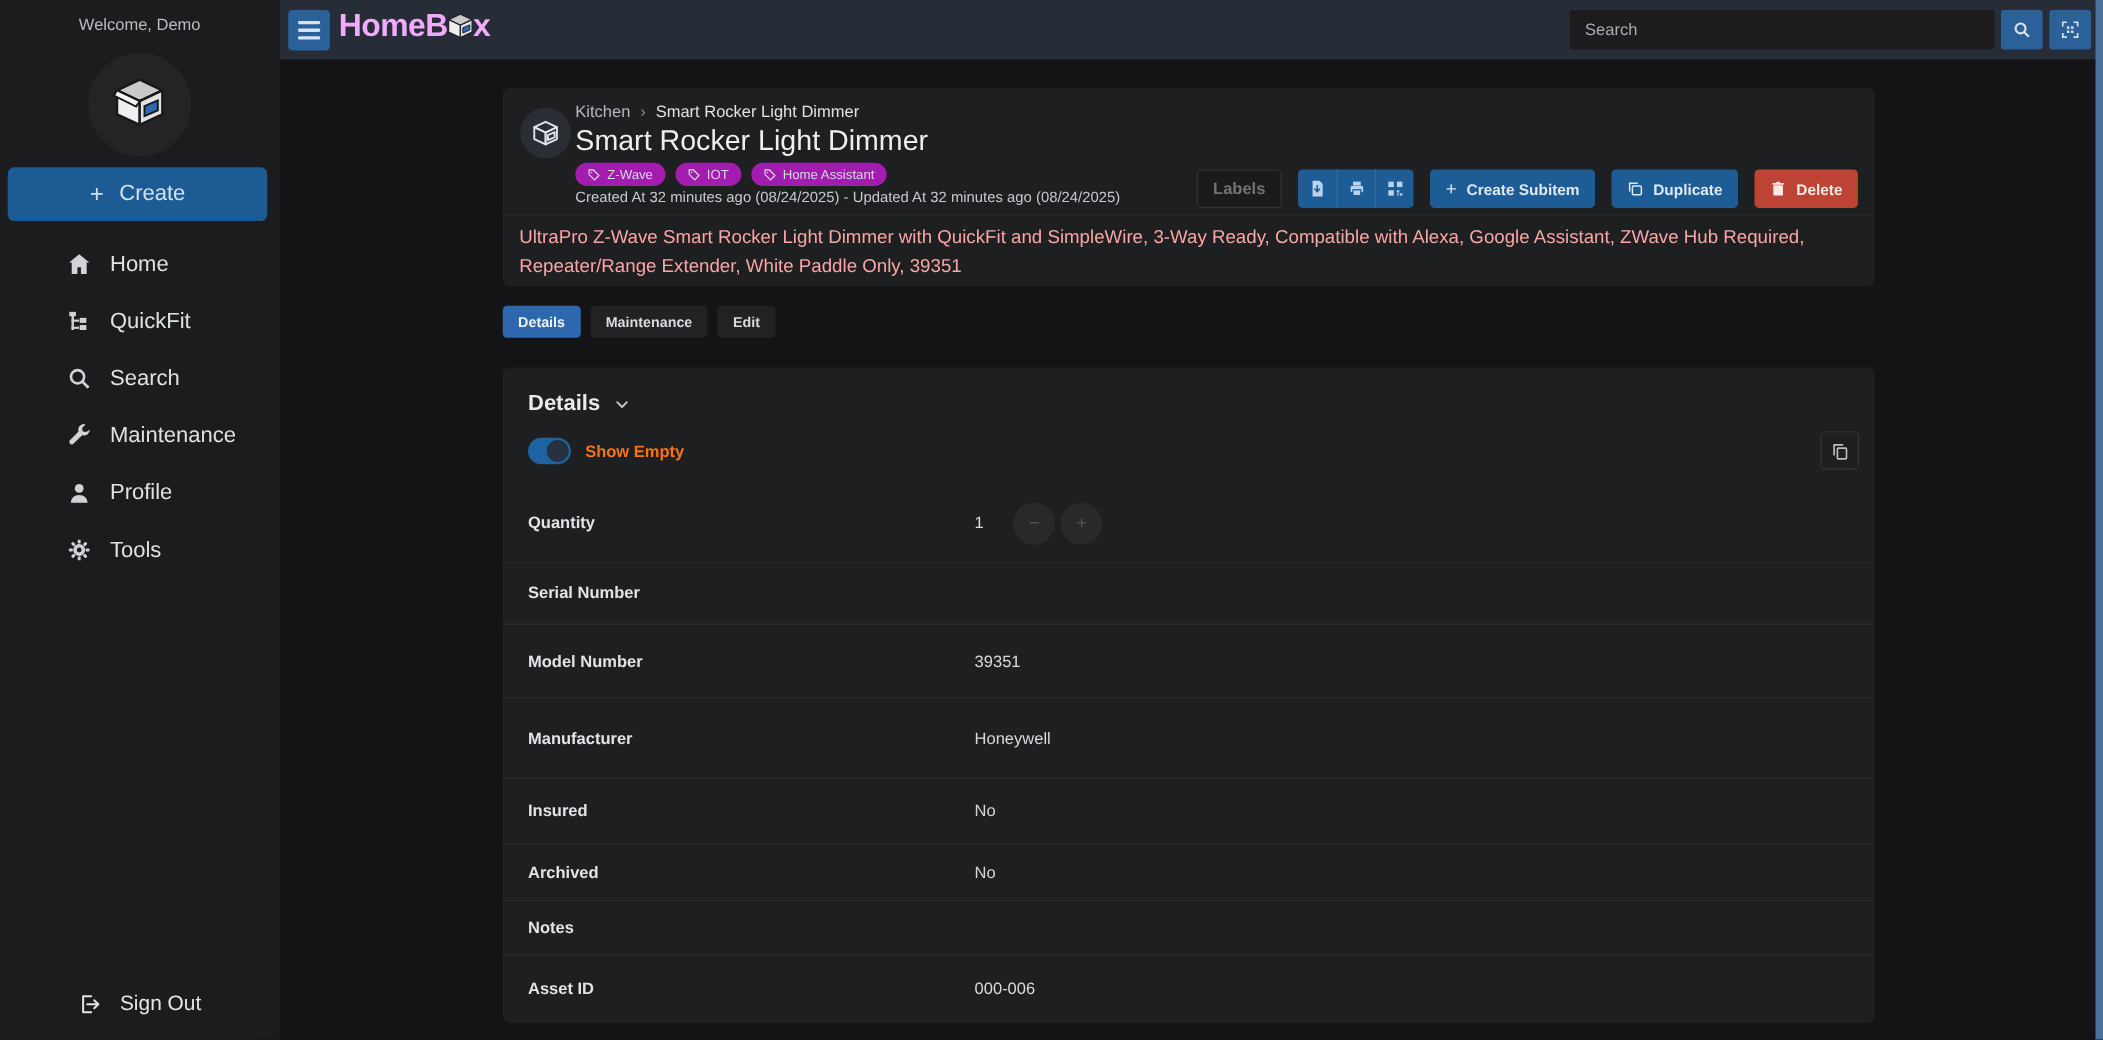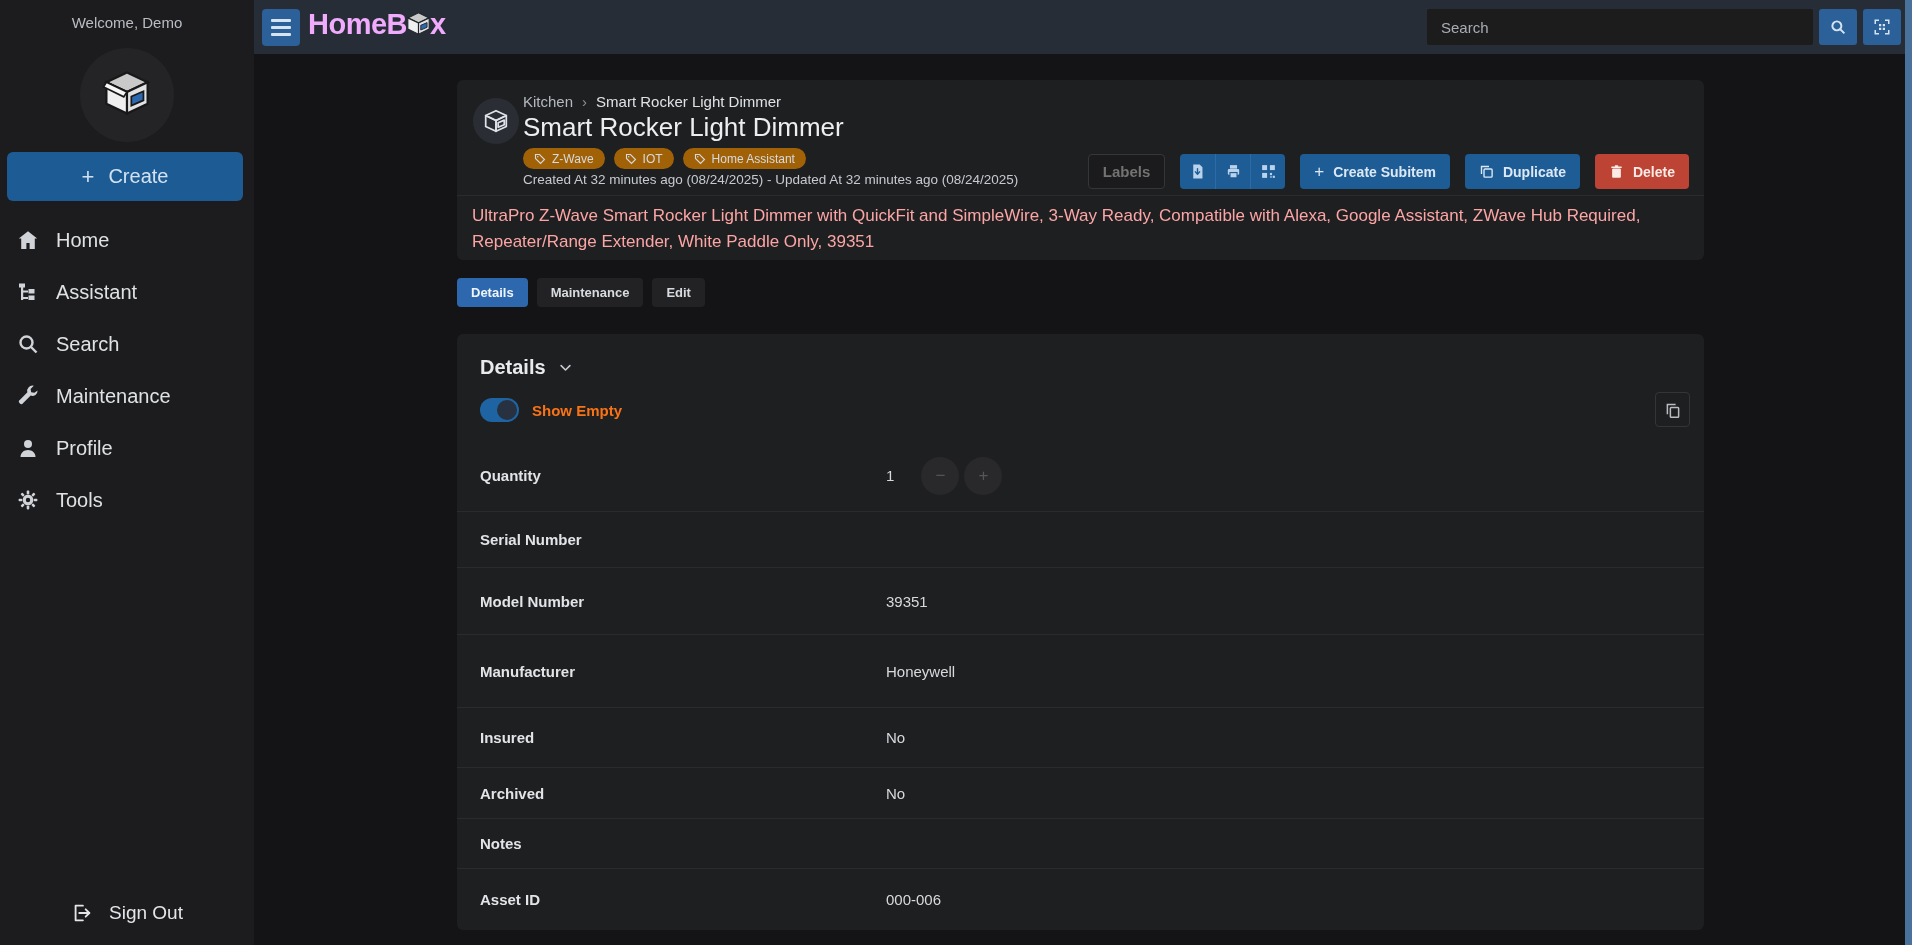--- a/index.html
+++ b/index.html
@@ -11,21 +11,21 @@
     background:#1c1c1e; z-index:5; }
   .welcome { position:absolute; top:14px; width:100%; text-align:center;
     color:#b9bdc3; font-size:15px; }
   .logo-circle { position:absolute; left:80px; top:48px; width:94px; height:94px;
     border-radius:50%; background:#242427; display:flex; align-items:center; justify-content:center; }
   .create-btn { position:absolute; left:7px; top:152px; width:236px; height:49px;
     background:#1d5b94; border:none; border-radius:6px; color:#d3e2f3; font-size:20px;
     display:flex; align-items:center; justify-content:center; gap:14px; cursor:pointer;
     font-family:inherit; }
   .create-plus { font-size:22px; color:#cfe0f0; }
-  .nav { position:absolute; left:0; top:214px; width:100%; }
+  .nav { position:absolute; left:0; top:214px; width:100%;padding-left:44px; }
   .nav-item { height:52px; display:flex; align-items:center; gap:16px; padding-left:16px;
     color:#dfe2e5; font-size:20px; cursor:pointer; }
   .nav-item svg { width:24px; height:24px; flex:0 0 24px; }
   .signout { position:absolute; left:0; bottom:12px; width:100%; height:40px;
     display:flex; align-items:center; justify-content:center; gap:16px;
     color:#e3e5e8; font-size:19px; cursor:pointer; }
 
   
   .topbar { position:absolute; left:254px; top:0; width:1658px; height:54px;
     background:#272d37; z-index:4; }
@@ -55,21 +55,21 @@
     background:#1e1f21; border-radius:6px; z-index:1; }
   .avatar { position:absolute; left:16px; top:18px; width:46px; height:46px; border-radius:50%;
     background:#2a2e34; display:flex; align-items:center; justify-content:center; }
   .breadcrumb { position:absolute; left:66px; top:13px; font-size:15px; color:#dfe2e6;
     display:flex; gap:9px; align-items:center; }
   .breadcrumb .bc-parent { color:#b4b9bf; cursor:pointer; }
   .breadcrumb .bc-sep { color:#8b9097; }
   .item-title { position:absolute; left:66px; top:32px; font-size:26px; font-weight:500;
     color:#eceef0; }
   .tags { position:absolute; left:66px; top:68px; display:flex; gap:9px; }
-  .tag-pill { background:#a16207; color:#d6dae0; font-size:12px; border-radius:11px;
+  .tag-pill { background:#a21caf; color:#d6dae0; font-size:12px; border-radius:11px;
     height:21px; display:flex; align-items:center; gap:6px; padding:0 11px; cursor:pointer; }
   .meta { position:absolute; left:66px; top:92px; font-size:13.5px; color:#c6cad0; }
   .actions { position:absolute; right:15px; top:74px; display:flex; gap:15px; height:35px; }
   .btn { border:none; border-radius:4px; font-weight:bold; font-size:14px; height:35px;
     display:flex; align-items:center; gap:9px; padding:0 14px; cursor:pointer;
     font-family:inherit; }
   .btn-labels { background:#1b1b1d; border:1px solid #35363a; color:#737373; font-size:15px; }
   .btn-blue { background:#1e5c95; color:#dce8f5; }
   .btn-red { background:#bd4335; color:#fbeae6; }
   .icon-group { display:flex; background:#1e5c95; border-radius:4px; height:35px; }
@@ -145,21 +145,21 @@
     </div>
     <div class="nav-item">
       <svg viewBox="0 0 24 24" fill="#d0d3d7">
         <rect x="3" y="3.5" width="6" height="4"></rect>
           <rect x="5" y="7" width="2.2" height="13"></rect>
         <rect x="5" y="10.5" width="7" height="2"></rect>
           <rect x="12.5" y="9" width="6" height="4.5"></rect>
         <rect x="5" y="17" width="7" height="2"></rect>
           <rect x="12.5" y="15.5" width="6" height="4.5"></rect>
       </svg>
-      <span>Assistant</span>
+      <span>QuickFit</span>
     </div>
     <div class="nav-item">
       <svg viewBox="0 0 24 24" fill="none" stroke="#d0d3d7" stroke-width="2.4">
         <circle cx="10.5" cy="10.5" r="6"></circle>
           <line x1="15" y1="15" x2="20.5" y2="20.5"></line>
       </svg>
       <span>Search</span>
     </div>
     <div class="nav-item">
       <svg viewBox="0 0 24 24" fill="#d0d3d7">

